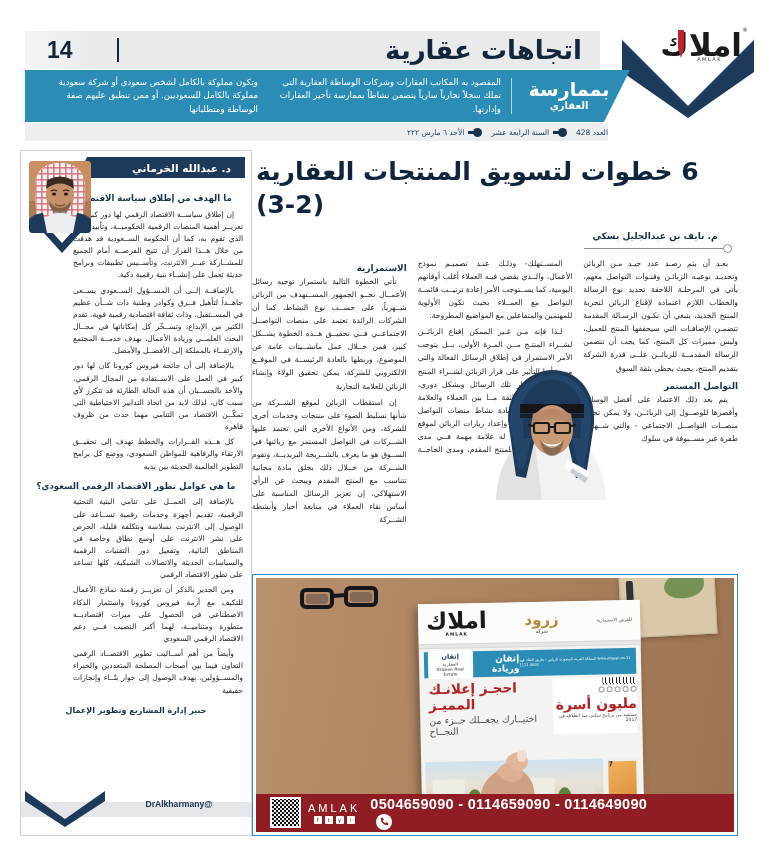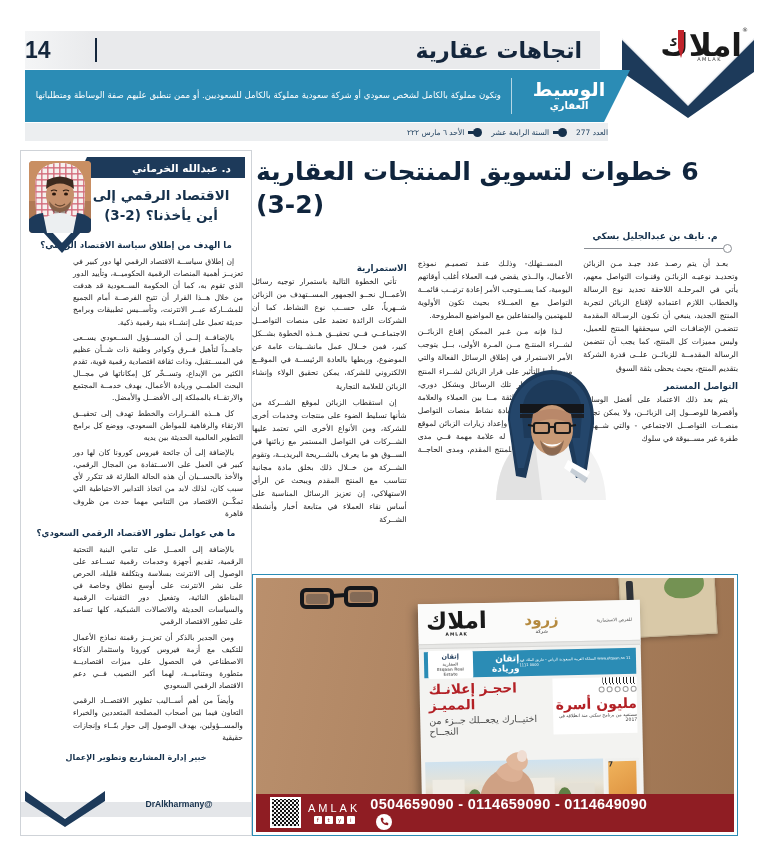--- a/index.html
+++ b/index.html
@@ -79,36 +79,37 @@
     top: 31px;
     right: 168px;
     left: 25px;
     height: 38px;
     background: linear-gradient(to left, #e9eaec 0%, #e9eaec 88%, #f4f5f6 100%);
     display: flex;
     align-items: center;
     justify-content: flex-start;
   }
   .title-band .sec-title {
-    font-size: 22px;
+    font-size: 26px;
     font-weight: bold;
     color: #14263c;
     margin-right: 18px;
   }
   .title-band .divider {
     width: 2px;
     height: 24px;
     background: #14263c;
     margin-right: auto;
     margin-left: 44px;
   }
   .title-band .page-no {
     font-size: 23px;
     font-weight: bold;
     color: #14263c;
+    margin-left: 22px;
     font-family: "Liberation Sans", sans-serif;
   }
 
   
   .quote-banner {
     position: absolute;
     top: 70px;
     right: 138px;
     left: 25px;
     height: 52px;
@@ -706,29 +707,30 @@
       <div class="logo-text">املاك</div>
       <div class="logo-sub">AMLAK</div>
       <div class="logo-reg">®</div>
       <svg style="position:absolute;top:26px;right:82px;width:10px;height:28px;z-index:5" viewBox="0 0 10 28">
         <polygon points="2,0 8,0 8,18 5,28 2,18" fill="#c0232b"></polygon>
       </svg>
     </div>
 
     <div class="quote-banner">
       <div class="qb-brand">
-        <div class="b1">الوسيط</div>
+        <div class="b1">بممارسة</div>
         <div class="b2">العقاري</div>
       </div>
       <div class="qb-sep"></div>
+      <div class="qb-col">المقصود به المكاتب العقارات وشركات الوساطة العقارية التي تملك سجلاً تجارياً سارياً يتضمن نشاطاً بممارسة تأجير العقارات وإدارتها.</div>
       <div class="qb-col">وتكون مملوكة بالكامل لشخص سعودي أو شركة سعودية مملوكة بالكامل للسعوديين. أو ممن تنطبق عليهم صفة الوساطة ومتطلباتها</div>
     </div>
 
     <div class="date-strip">
-      <span class="ds-item">العدد 277</span>
+      <span class="ds-item">العدد 428</span>
       <span class="ds-dot"></span>
       <span class="ds-item">السنة الرابعة عشر</span>
       <span class="ds-dot"></span>
       <span class="ds-item">الأحد ٦ مارس ٢٢٢</span>
     </div>
   </div>
 
   <div class="content">
 
     <div class="main">
@@ -946,32 +948,31 @@
         <path d="M34,30 q3,-2 6,0" stroke="#2b1a10" stroke-width="1.2" fill="none"></path>
         <path d="M26,43 q5,4 10,0" stroke="#6b4a33" stroke-width="1.3" fill="none"></path>
         <path d="M20,40 q11,14 22,0 q-2,14 -11,14 q-9,0 -11,-14 z" fill="#3a281c" opacity=".45"></path>
 
         <path d="M8,72 C10,58 20,52 31,52 C42,52 52,58 54,72 Z" fill="#eceff1"></path>
 
         <path d="M0,72 L0,58 C4,54 10,52 14,52 L18,72 Z" fill="#1d3a5a"></path>
         <path d="M62,72 L62,58 C58,54 52,52 48,52 L44,72 Z" fill="#1d3a5a"></path>
       </svg>
 
-      <div class="sb-headline">الاقتصاد الرقمي إلى أين يأخذنا؟ (2-3)</div>
 
       <svg class="sb-chevron" viewBox="0 0 58 44">
         <polygon points="0,2 29,34 58,2 58,12 29,44 0,12" fill="#1d3a5a"></polygon>
       </svg>
 
       <div class="sb-body">
         <div class="sb-q">ما الهدف من إطلاق سياسة الاقتصاد الرقمي؟</div>
         <div class="sb-p">إن إطلاق سياســة الاقتصاد الرقمي لها دور كبير في تعزيــز أهمية المنصات الرقمية الحكوميــة، وتأييد الدور الذي تقوم به، كما أن الحكومة الســعودية قد هدفت من خلال هــذا القرار أن تتيح الفرصــة أمام الجميع للمشــاركة عبــر الانترنت، وتأســيس تطبيقات وبرامج حديثة تعمل على إنشــاء بنية رقمية ذكية.</div>
         <div class="sb-p">بالإضافــة إلــى أن المســؤول الســعودي يســعى جاهــداً لتأهيل فــرق وكوادر وطنية ذات شــأن عظيم في المســتقبل، وذات ثقافة اقتصادية رقمية قوية، تقدم الكثير من الإبداع، وتســخّر كل إمكاناتها في مجــال البحث العلمــي وريادة الأعمال، بهدف خدمــة المجتمع والارتقــاء بالمملكة إلى الأفضــل والأمضل.</div>
+        <div class="sb-p">بالإضافة إلى أن جائحة فيروس كورونا كان لها دور كبير في العمل على الاســتفادة من المجال الرقمي، والأخذ بالحســبان أن هذه الحالة الطارئة قد تتكرر لأي سبب كان، لذلك لابد من اتخاذ التدابير الاحتياطية التي تمكّــن الاقتصاد من التنامي مهما حدث من ظروف قاهرة</div>
         <div class="sb-p">كل هــذه القــرارات والخطط تهدف إلى تحقيــق الارتقاء والرفاهية للمواطن السعودي، ووضع كل برامج التطوير العالمية الحديثة بين يديه</div>
-        <div class="sb-p">بالإضافة إلى أن جائحة فيروس كورونا كان لها دور كبير في العمل على الاســتفادة من المجال الرقمي، والأخذ بالحســبان أن هذه الحالة الطارئة قد تتكرر لأي سبب كان، لذلك لابد من اتخاذ التدابير الاحتياطية التي تمكّــن الاقتصاد من التنامي مهما حدث من ظروف قاهرة</div>
         <div class="sb-q">ما هي عوامل تطور الاقتصاد الرقمي السعودي؟</div>
         <div class="sb-p">بالإضافة إلى العمــل على تنامي البنية التحتية الرقمية، تقديم أجهزة وخدمات رقمية تســاعد على الوصول إلى الانترنت بسلاسة وبتكلفة قليلة، الحرص على نشر الانترنت على أوسع نطاق وخاصة في المناطق النائية، وتفعيل دور التقنيات الرقمية والسياسات الحديثة والاتصالات الشبكية، كلها تساعد على تطور الاقتصاد الرقمي</div>
         <div class="sb-p">ومن الجدير بالذكر أن تعزيــز رقمنة نماذج الأعمال للتكيف مع أزمة فيروس كورونا واستثمار الذكاء الاصطناعي في الحصول على ميزات اقتصاديــة متطورة ومتناميــة، لهما أكبر النصيب فــي دعم الاقتصاد الرقمي السعودي</div>
         <div class="sb-p">وأيضاً من أهم أســاليب تطوير الاقتصــاد الرقمي التعاون فيما بين أصحاب المصلحة المتعددين والخبراء والمســؤولين، بهدف الوصول إلى حوار بنّــاء وإنجازات حقيقية</div>
         <div class="sb-role">خبير إدارة المشاريع وتطوير الإعمال</div>
       </div>
 
       <div class="sb-footer">
         <div class="sb-footer-band"></div>
         <div class="sb-handle">@DrAlkharmany</div>

